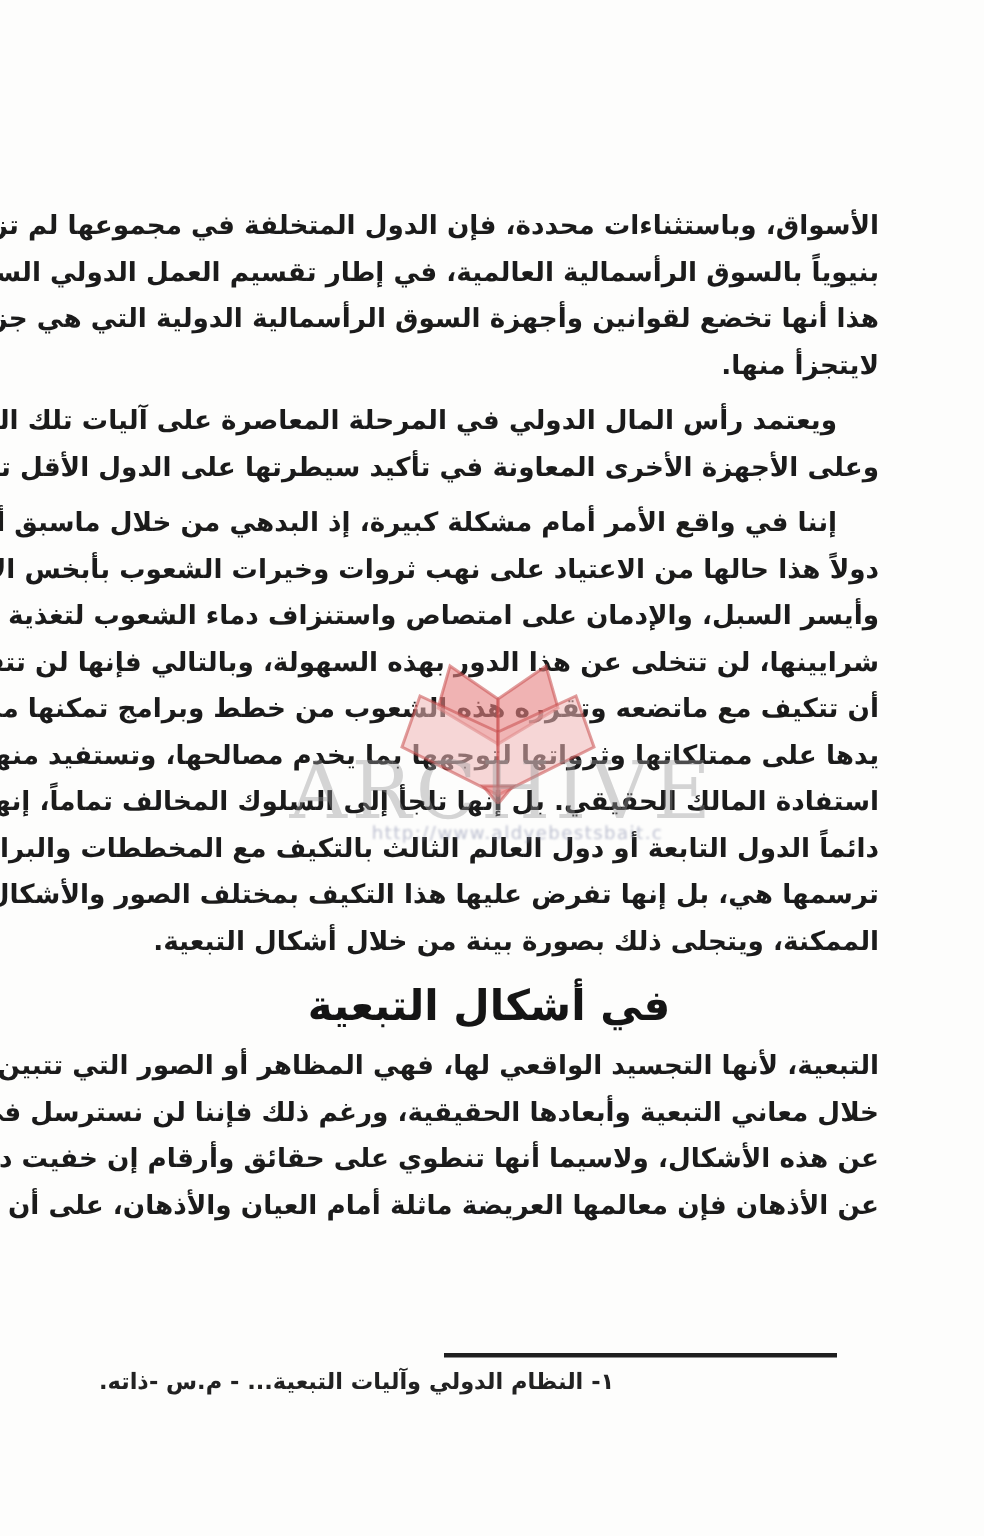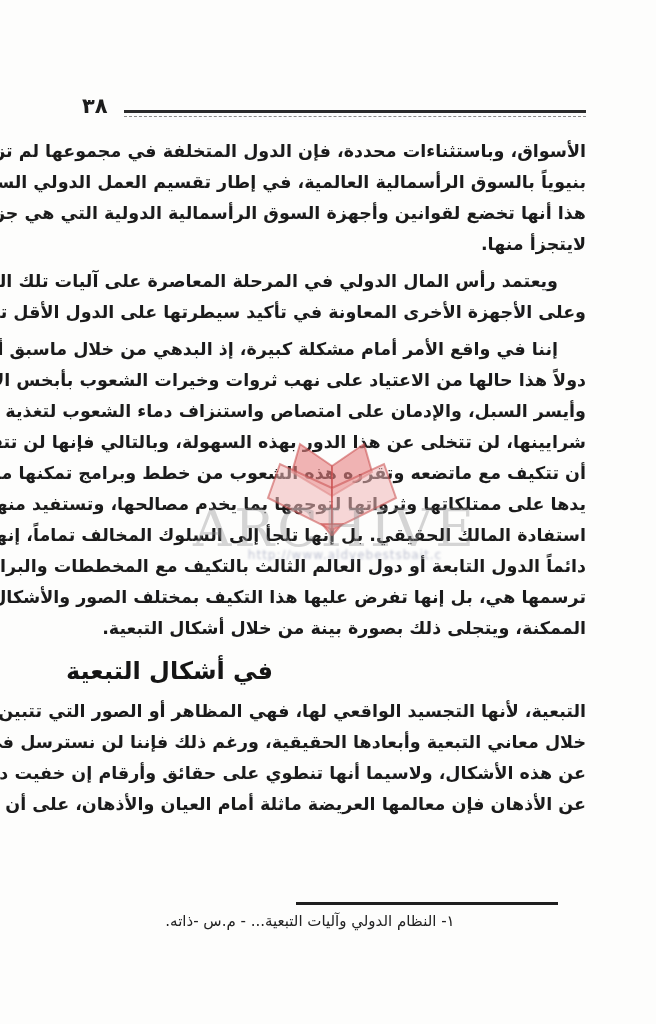--- a/index.html
+++ b/index.html
@@ -35,35 +35,35 @@
   }
   .para{margin:0 0 6px 0;}
   .tl{
     line-height:31px;white-space:nowrap;
     text-align:justify;text-align-last:justify;
     letter-spacing:0px;
   }
   .tl.first-indent{padding-right:28px;}
   .tl.last-line{text-align-last:right;}
   .section-heading{
-    text-align:left;font-size:24px;font-weight:700;color:#151515;
+    text-align:center;font-size:28px;font-weight:700;color:#151515;
     margin:10px 0 8px 0;line-height:34px;
   }
   
   .footnote{
     position:absolute;top:902px;left:66px;right:70px;direction:rtl;
   }
   .footnote-rule{
     height:3px;background:#1f1f1f;width:262px;
     margin-right:28px;
   }
   .footnote-text{
     margin-top:7px;margin-right:32px;
-    font-size:15px;font-weight:400;color:#222;
-    text-align:center;
+    font-size:15px;font-weight:700;color:#222;
+    text-align:left;
   }
   
   .wm-book{
     position:absolute;left:252px;top:436px;width:160px;height:100px;
     z-index:5;pointer-events:none;
   }
   .wm-archive{
     position:absolute;left:193px;top:500px;width:280px;
     z-index:5;pointer-events:none;
     font-family:"DejaVu Serif",serif;
@@ -77,24 +77,20 @@
     font-size:12px;color:rgba(140,145,175,0.55);
     filter:blur(0.8px);letter-spacing:1px;text-align:center;
     direction:ltr;white-space:nowrap;
   }
 </style>
 </head>
 <body>
 
 <div class="page">
 
-  <div class="page-header">
-    <span class="page-number">٣٨</span>
-    <div class="header-rule"></div>
-  </div>
 
   <div class="body-text">
       <div class="para">
         <div class="tl">الأسواق، وباستثناءات محددة، فإن الدول المتخلفة في مجموعها لم تزل ترتبط</div>
         <div class="tl">بنيوياً بالسوق الرأسمالية العالمية، في إطار تقسيم العمل الدولي السائد، ويعني</div>
         <div class="tl">هذا أنها تخضع لقوانين وأجهزة السوق الرأسمالية الدولية التي هي جزء</div>
         <div class="tl last-line">لايتجزأ منها.</div>
       </div>
       <div class="para">
         <div class="tl first-indent">ويعتمد رأس المال الدولي في المرحلة المعاصرة على آليات تلك السوق،</div>

